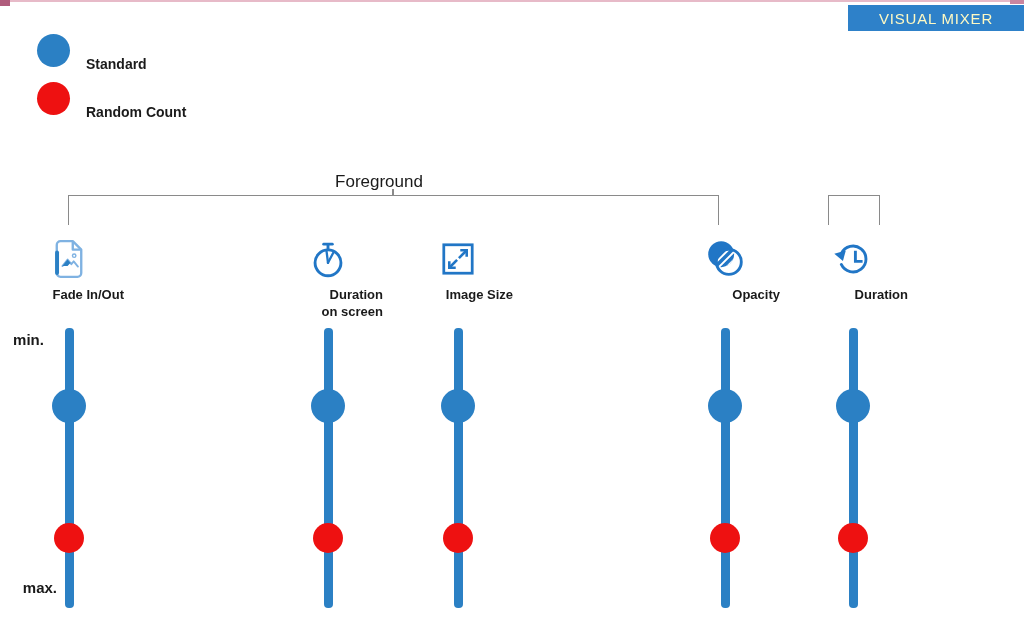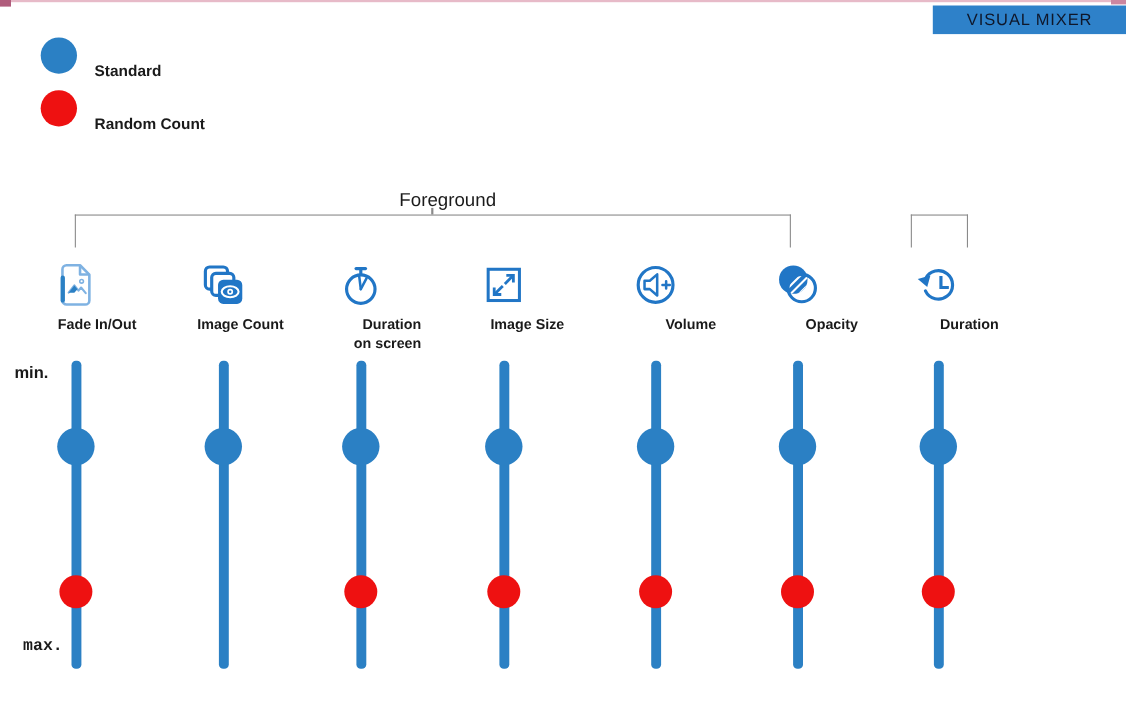--- a/index.html
+++ b/index.html
@@ -9,41 +9,41 @@
   }
   
   .top-line{position:absolute;left:0;top:0;width:1024px;height:2px;background:#e7bac8;}
   .top-left-mark{position:absolute;left:0;top:0;width:10px;height:6px;background:#b05c7c;}
   .top-right-mark{position:absolute;left:1010px;top:0;width:14px;height:4px;background:#cb86a0;}
   
   .header-bar{
     position:absolute;left:848px;top:5px;width:176px;height:26px;background:#2e81c9;
     display:flex;align-items:center;justify-content:center;
   }
-  .header-bar span{color:#0f172a;font-size:15px;letter-spacing:0.8px;}
+  .header-bar span{color:#fef9c3;font-size:15px;letter-spacing:0.8px;}
   
   .legend-dot{position:absolute;width:33px;height:33px;border-radius:50%;}
   .legend-dot.std{left:37px;top:34px;background:#2b80c4;}
   .legend-dot.rnd{left:37px;top:82px;background:#ee1111;}
   .legend-label{position:absolute;left:86px;font-size:14px;font-weight:bold;margin-top:12px;}
   .legend-label.std{top:44px;}
   .legend-label.rnd{top:92px;}
   
   .group-label{position:absolute;top:172px;font-size:17px;text-align:center;}
-  .group-label.fg{left:312px;width:190px;}
+  .group-label.fg{left:284px;width:190px;}
   .group-label.bg{left:776px;width:154px;}
   .bracket{position:absolute;top:195px;height:29px;
     border-left:1.5px solid #8a8a8a;border-top:1.5px solid #8a8a8a;border-right:1.5px solid #8a8a8a;}
   .bracket.fg{left:68px;width:649px;}
   .bracket.bg{left:828px;width:50px;}
   .bracket-nub{position:absolute;left:392px;top:189px;width:1.5px;height:6px;background:#8a8a8a;}
   
   .minmax{position:absolute;left:0;width:57px;text-align:right;font-size:15px;font-weight:bold;}
   .minmax.min{top:331px;text-align:center;}
-  .minmax.max{top:579px;font-family:Liberation Mono, monospace;}
+  .minmax.max{top:579px;}
   
   .channel{position:absolute;top:230px;width:110px;height:380px;}
   .ch1{left:14px;} .ch2{left:148px;} .ch3{left:273px;} .ch4{left:403px;}
   .ch5{left:541px;} .ch6{left:670px;} .ch7{left:798px;}
   .icon-wrap{position:absolute;left:0;top:5px;width:110px;height:48px;
     display:flex;align-items:center;justify-content:center;}
   .ch-label{position:absolute;left:0;top:57px;width:110px;text-align:right;
     font-size:13px;font-weight:bold;line-height:1.3;white-space:pre-line;}
   .track{position:absolute;left:50.5px;top:98px;width:9px;height:280px;background:#2b80c4;border-radius:4px;}
   .handle{border-radius:50%;position:absolute;}
@@ -87,36 +87,20 @@
         <path d="M10 29.5 l5.5 -7 3 3.8 -3 3.2 z" fill="#2b80c4"></path>
         <circle cx="22.5" cy="18.5" r="1.8" fill="none" stroke="#7fb2e2" stroke-width="1.5"></circle>
       </svg>
     </div>
     <div class="ch-label">Fade In/Out</div>
     <div class="track"></div>
     <div class="handle std"></div>
     <div class="handle rnd"></div>
   </div>
 
-  <div class="channel ch2">
-    <div class="icon-wrap">
-      <svg width="46" height="46" viewBox="0 0 48 48">
-        <rect x="7" y="7" width="21" height="21" rx="4" fill="#fff" stroke="#2176c6" stroke-width="3"></rect>
-        <rect x="13" y="13" width="21" height="21" rx="4" fill="#fff" stroke="#2176c6" stroke-width="3"></rect>
-        <rect x="19" y="19" width="23" height="23" rx="5" fill="#2176c6"></rect>
-        <ellipse cx="30.5" cy="30.5" rx="8" ry="5.2" fill="none" stroke="#fff" stroke-width="2"></ellipse>
-        <circle cx="30.5" cy="30.5" r="2.8" fill="#fff"></circle>
-        <circle cx="30.5" cy="30.5" r="1.2" fill="#2176c6"></circle>
-      </svg>
-    </div>
-    <div class="ch-label">Image Count</div>
-    <div class="track"></div>
-    <div class="handle std"></div>
-
-  </div>
 
   <div class="channel ch3">
     <div class="icon-wrap">
       <svg width="46" height="46" viewBox="0 0 48 48">
         <circle cx="24" cy="28" r="13.5" fill="none" stroke="#2176c6" stroke-width="3"></circle>
         <path d="M19.5 8.5 h9" fill="none" stroke="#2176c6" stroke-width="3" stroke-linecap="round"></path>
         <path d="M24 9 v5" fill="none" stroke="#2176c6" stroke-width="3"></path>
         <path d="M24 28 L22.5 16" fill="none" stroke="#2176c6" stroke-width="2.4" stroke-linecap="round"></path>
         <path d="M24 28 L29.5 17.5" fill="none" stroke="#2176c6" stroke-width="2.4" stroke-linecap="round"></path>
       </svg>
@@ -137,33 +121,20 @@
         <path d="M23 25 L15 33" fill="none" stroke="#2176c6" stroke-width="2.8"></path>
         <path d="M21.5 33.5 H14.5 V26.5" fill="none" stroke="#2176c6" stroke-width="2.8"></path>
       </svg>
     </div>
     <div class="ch-label">Image Size</div>
     <div class="track"></div>
     <div class="handle std"></div>
     <div class="handle rnd"></div>
   </div>
 
-  <div class="channel ch5">
-    <div class="icon-wrap">
-      <svg width="46" height="46" viewBox="0 0 48 48">
-        <circle cx="24" cy="24" r="16.5" fill="none" stroke="#2176c6" stroke-width="3"></circle>
-        <path d="M13.5 20 v8 h5 l7 6 V14 l-7 6 z" fill="none" stroke="#2176c6" stroke-width="2.4" stroke-linejoin="round"></path>
-        <path d="M30.5 24 h7 M34 20.5 v7" fill="none" stroke="#2176c6" stroke-width="2.4" stroke-linecap="round"></path>
-      </svg>
-    </div>
-    <div class="ch-label">Volume</div>
-    <div class="track"></div>
-    <div class="handle std"></div>
-    <div class="handle rnd"></div>
-  </div>
 
   <div class="channel ch6">
     <div class="icon-wrap">
       <svg width="46" height="46" viewBox="0 0 48 48">
         <defs>
           <clipPath id="opA">
               <circle cx="20" cy="19" r="13.5"></circle>
             </clipPath>
           <clipPath id="opB">
               <circle cx="28" cy="27" r="13"></circle>

